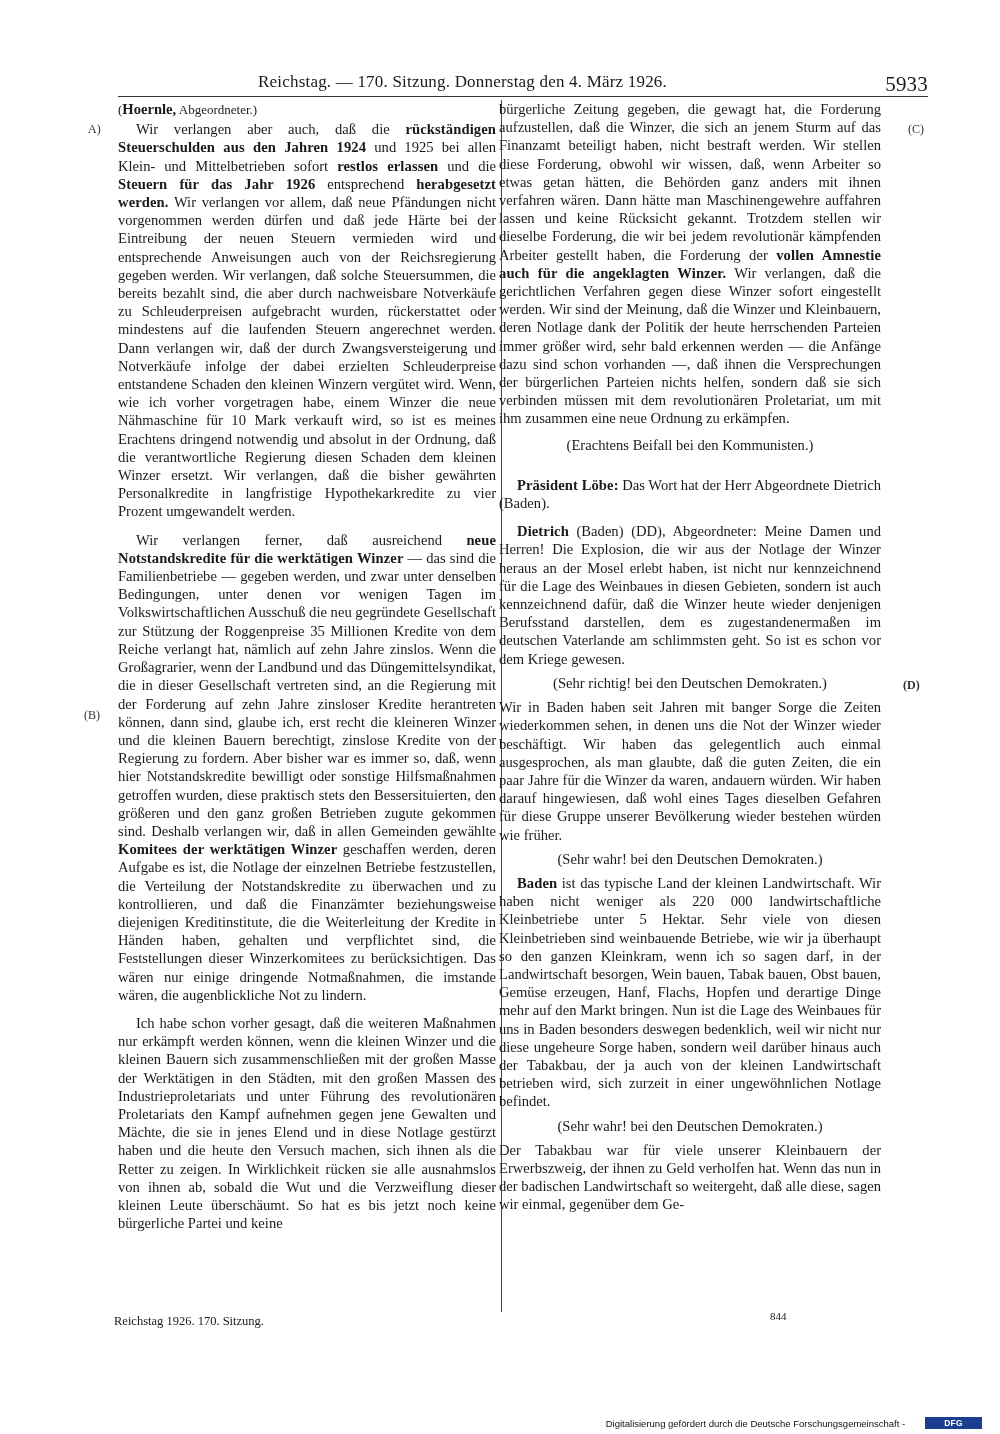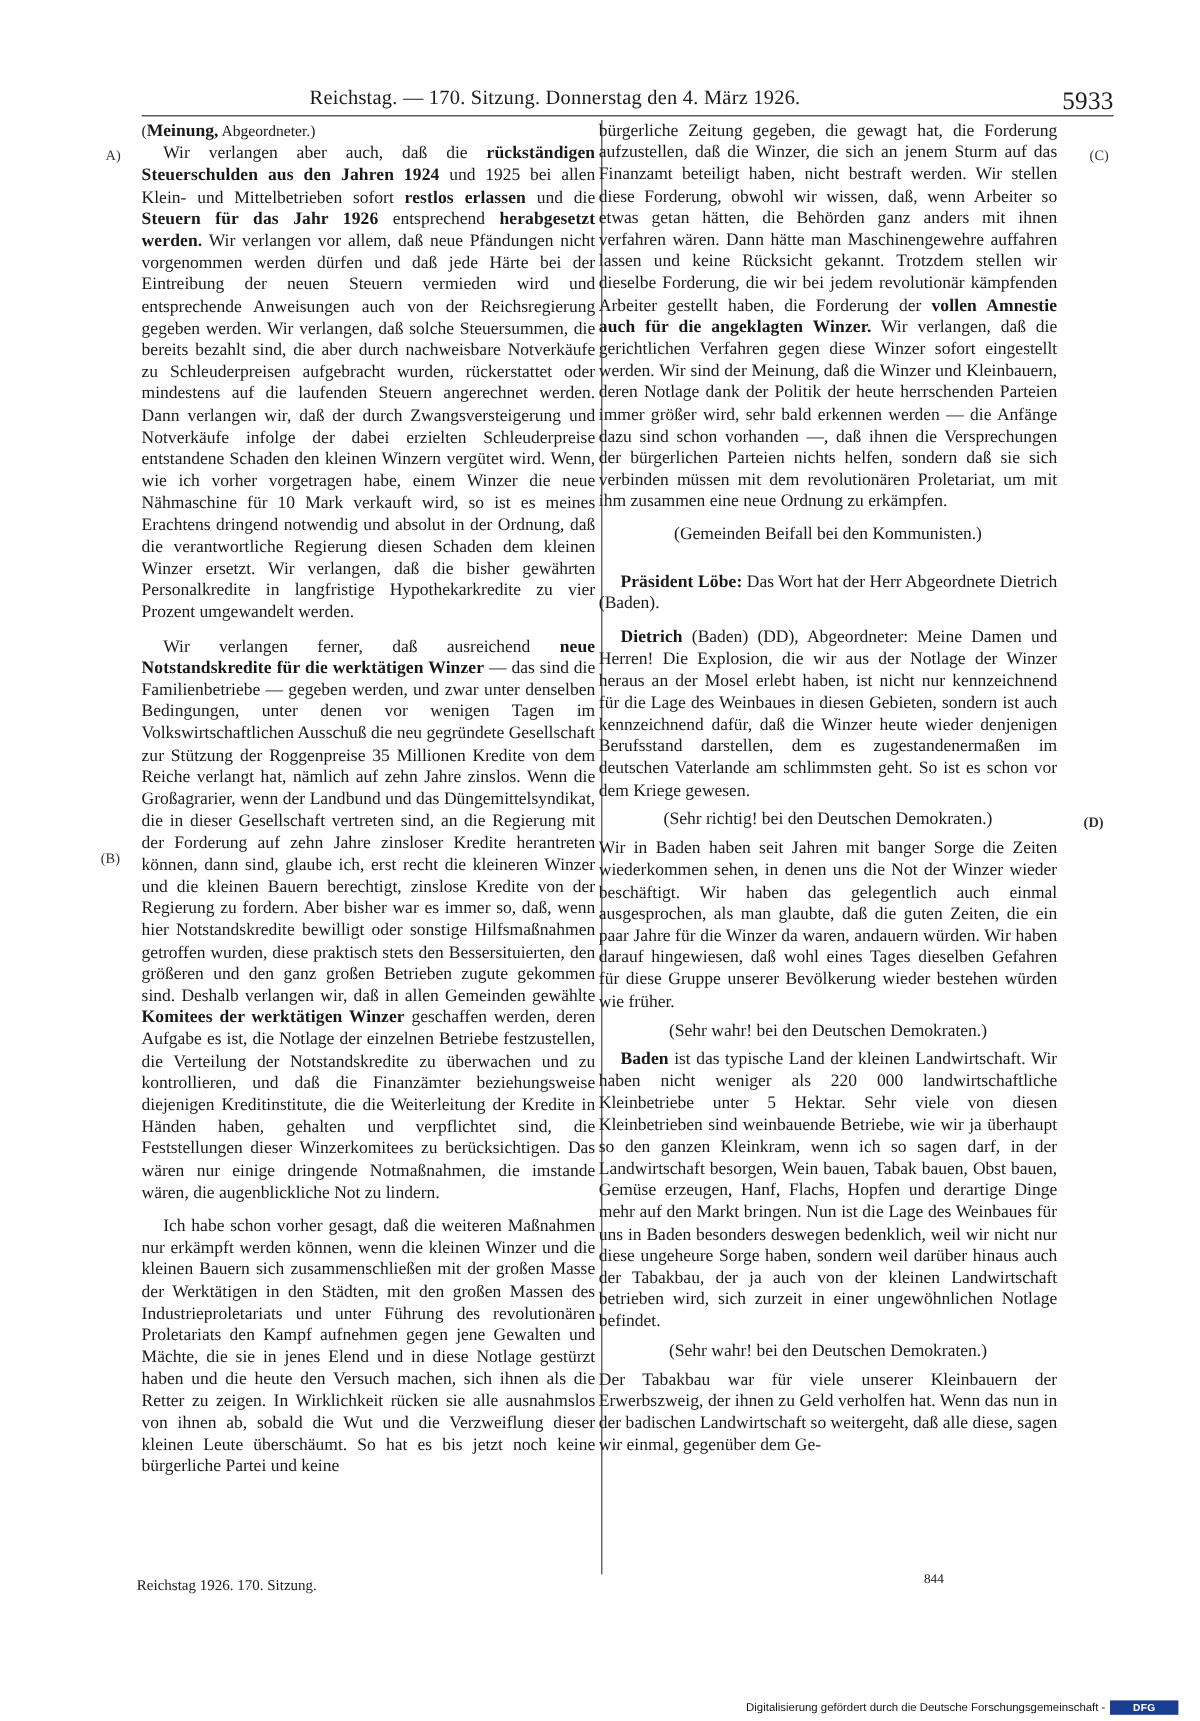--- a/index.html
+++ b/index.html
@@ -52,21 +52,21 @@
 
   .footer-left {
     position: absolute; left: 114px; top: 1314px; font-size: 12.5px;
   }
   .footer-center {
     position: absolute; left: 770px; top: 1310px; font-size: 11px;
   }
   .credit {
     position: absolute; right: 8px; top: 1416px; height: 14px;
     font-family: "Liberation Sans", "DejaVu Sans", sans-serif;
-    font-size: 9.5px; color: #111; display: flex; align-items: center; gap: 4px;
+    font-size: 9.5px; color: #111; display: flex; align-items: center; gap: 20px;
   }
   .dfg-logo {
     display: inline-block; background: #1b3d8f; color: #fff; font-weight: bold;
     font-size: 8.5px; padding: 1px 19px; letter-spacing: 0.3px;
   }
 </style>
 </head>
 <body>
 
 <div class="page">
@@ -77,41 +77,41 @@
   </div>
   <div class="header-rule"></div>
 
   <span class="margin-mark mm-a">A)</span>
   <span class="margin-mark mm-b">(B)</span>
   <span class="margin-mark mm-c">(C)</span>
   <span class="margin-mark mm-d">(D)</span>
 
   <div class="col col-left">
     <div class="speaker-line">
-      <span>(</span><b>Meinung,</b>
+      <span>(</span><b>Hoernle,</b>
       <span>Abgeordneter.)</span>
     </div>
     <p>
       <span>Wir verlangen aber auch, daß die </span><b class="strong">rückständigen Steuerschulden aus den Jahren 1924</b><span> und 1925 bei allen Klein- und Mittelbetrieben sofort </span><b class="strong">restlos erlassen</b><span> und die </span><b class="strong">Steuern für das Jahr 1926</b><span> entsprechend </span><b class="strong">herabgesetzt werden.</b><span> Wir verlangen vor allem, daß neue Pfändungen nicht vorgenommen werden dürfen und daß jede Härte bei der Eintreibung der neuen Steuern vermieden wird und entsprechende Anweisungen auch von der Reichsregierung gegeben werden. Wir verlangen, daß solche Steuersummen, die bereits bezahlt sind, die aber durch nachweisbare Notverkäufe zu Schleuderpreisen aufgebracht wurden, rückerstattet oder mindestens auf die laufenden Steuern angerechnet werden. Dann verlangen wir, daß der durch Zwangsversteigerung und Notverkäufe infolge der dabei erzielten Schleuderpreise entstandene Schaden den kleinen Winzern vergütet wird. Wenn, wie ich vorher vorgetragen habe, einem Winzer die neue Nähmaschine für 10 Mark verkauft wird, so ist es meines Erachtens dringend notwendig und absolut in der Ordnung, daß die verantwortliche Regierung diesen Schaden dem kleinen Winzer ersetzt. Wir verlangen, daß die bisher gewährten Personalkredite in langfristige Hypothekarkredite zu vier Prozent umgewandelt werden.</span>
     </p>
     <div class="gap"></div>
     <p>
       <span>Wir verlangen ferner, daß ausreichend </span><b class="strong">neue Notstandskredite für die werktätigen Winzer</b><span> — das sind die Familienbetriebe — gegeben werden, und zwar unter denselben Bedingungen, unter denen vor wenigen Tagen im Volkswirtschaftlichen Ausschuß die neu gegründete Gesellschaft zur Stützung der Roggenpreise 35 Millionen Kredite von dem Reiche verlangt hat, nämlich auf zehn Jahre zinslos. Wenn die Großagrarier, wenn der Landbund und das Düngemittelsyndikat, die in dieser Gesellschaft vertreten sind, an die Regierung mit der Forderung auf zehn Jahre zinsloser Kredite herantreten können, dann sind, glaube ich, erst recht die kleineren Winzer und die kleinen Bauern berechtigt, zinslose Kredite von der Regierung zu fordern. Aber bisher war es immer so, daß, wenn hier Notstandskredite bewilligt oder sonstige Hilfsmaßnahmen getroffen wurden, diese praktisch stets den Bessersituierten, den größeren und den ganz großen Betrieben zugute gekommen sind. Deshalb verlangen wir, daß in allen Gemeinden gewählte </span><b class="strong">Komitees der werktätigen Winzer</b><span> geschaffen werden, deren Aufgabe es ist, die Notlage der einzelnen Betriebe festzustellen, die Verteilung der Notstandskredite zu überwachen und zu kontrollieren, und daß die Finanzämter beziehungsweise diejenigen Kreditinstitute, die die Weiterleitung der Kredite in Händen haben, gehalten und verpflichtet sind, die Feststellungen dieser Winzerkomitees zu berücksichtigen. Das wären nur einige dringende Notmaßnahmen, die imstande wären, die augenblickliche Not zu lindern.</span>
     </p>
     <div class="gap"></div>
     <p>Ich habe schon vorher gesagt, daß die weiteren Maßnahmen nur erkämpft werden können, wenn die kleinen Winzer und die kleinen Bauern sich zusammenschließen mit der großen Masse der Werktätigen in den Städten, mit den großen Massen des Industrieproletariats und unter Führung des revolutionären Proletariats den Kampf aufnehmen gegen jene Gewalten und Mächte, die sie in jenes Elend und in diese Notlage gestürzt haben und die heute den Versuch machen, sich ihnen als die Retter zu zeigen. In Wirklichkeit rücken sie alle ausnahmslos von ihnen ab, sobald die Wut und die Verzweiflung dieser kleinen Leute überschäumt. So hat es bis jetzt noch keine bürgerliche Partei und keine</p>
   </div>
 
   <div class="col-divider"></div>
 
   <div class="col col-right">
     <p class="noindent">
       <span>bürgerliche Zeitung gegeben, die gewagt hat, die Forderung aufzustellen, daß die Winzer, die sich an jenem Sturm auf das Finanzamt beteiligt haben, nicht bestraft werden. Wir stellen diese Forderung, obwohl wir wissen, daß, wenn Arbeiter so etwas getan hätten, die Behörden ganz anders mit ihnen verfahren wären. Dann hätte man Maschinengewehre auffahren lassen und keine Rücksicht gekannt. Trotzdem stellen wir dieselbe Forderung, die wir bei jedem revolutionär kämpfenden Arbeiter gestellt haben, die Forderung der </span><b class="strong">vollen Amnestie auch für die angeklagten Winzer.</b><span> Wir verlangen, daß die gerichtlichen Verfahren gegen diese Winzer sofort eingestellt werden. Wir sind der Meinung, daß die Winzer und Kleinbauern, deren Notlage dank der Politik der heute herrschenden Parteien immer größer wird, sehr bald erkennen werden — die Anfänge dazu sind schon vorhanden —, daß ihnen die Versprechungen der bürgerlichen Parteien nichts helfen, sondern daß sie sich verbinden müssen mit dem revolutionären Proletariat, um mit ihm zusammen eine neue Ordnung zu erkämpfen.</span>
     </p>
-    <p class="reaction spaced">(Gemeinden Beifall bei den Kommunisten.)</p>
+    <p class="reaction spaced">(Erachtens Beifall bei den Kommunisten.)</p>
     <p>
       <b class="strong">Präsident Löbe:</b><span> Das Wort hat der Herr Abgeordnete Dietrich (Baden).</span>
     </p>
     <div class="gap"></div>
     <p>
       <b class="strong">Dietrich</b><span> (Baden) (DD), Abgeordneter: Meine Damen und Herren! Die Explosion, die wir aus der Notlage der Winzer heraus an der Mosel erlebt haben, ist nicht nur kennzeichnend für die Lage des Weinbaues in diesen Gebieten, sondern ist auch kennzeichnend dafür, daß die Winzer heute wieder denjenigen Berufsstand darstellen, dem es zugestandenermaßen im deutschen Vaterlande am schlimmsten geht. So ist es schon vor dem Kriege gewesen.</span>
     </p>
     <p class="reaction">(Sehr richtig! bei den Deutschen Demokraten.)</p>
     <p class="noindent">Wir in Baden haben seit Jahren mit banger Sorge die Zeiten wiederkommen sehen, in denen uns die Not der Winzer wieder beschäftigt. Wir haben das gelegentlich auch einmal ausgesprochen, als man glaubte, daß die guten Zeiten, die ein paar Jahre für die Winzer da waren, andauern würden. Wir haben darauf hingewiesen, daß wohl eines Tages dieselben Gefahren für diese Gruppe unserer Bevölkerung wieder bestehen würden wie früher.</p>
     <p class="reaction">(Sehr wahr! bei den Deutschen Demokraten.)</p>

